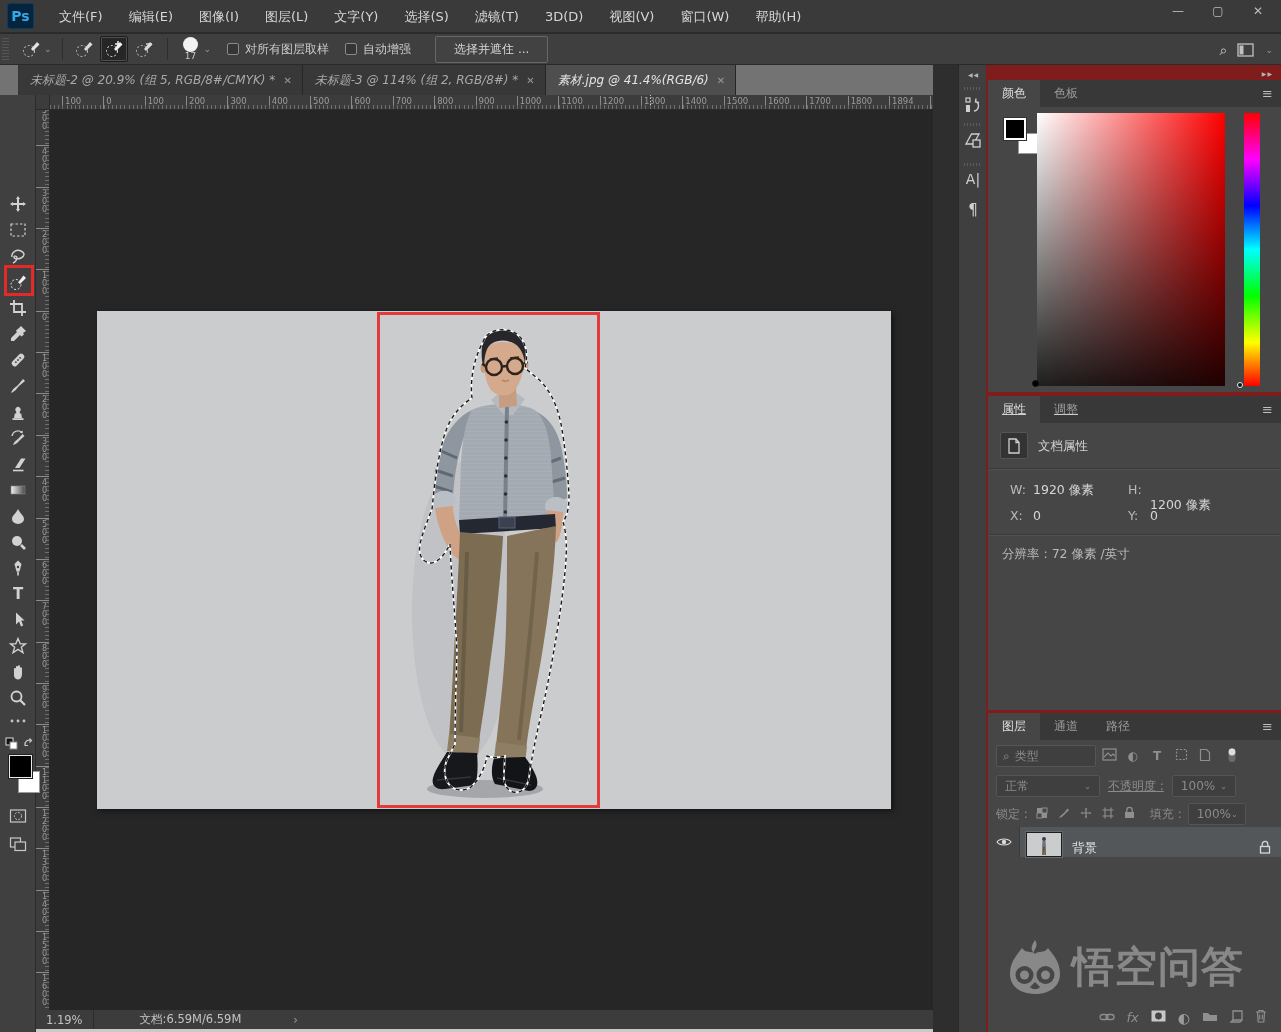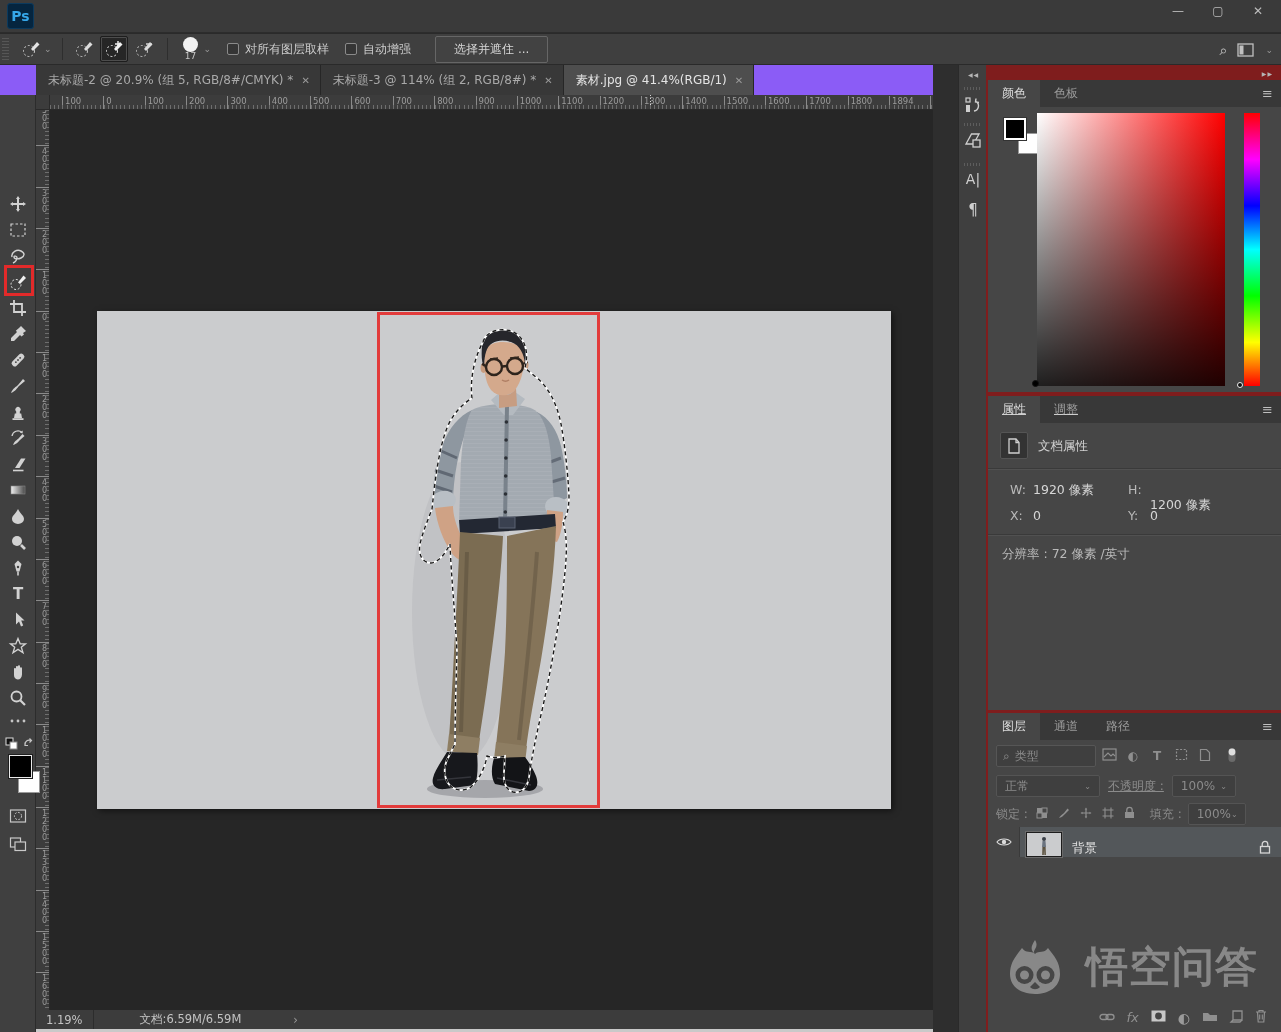--- a/index.html
+++ b/index.html
@@ -22,21 +22,21 @@
   .modebtn.pressed{background:#262626;border:1px solid #1d1d1d;box-shadow:inset 0 0 0 1px #4d4d4d;}
   .brushpick{display:flex;align-items:center;gap:4px;margin-left:8px;}
   .brushdot{width:18px;height:24px;text-align:center;line-height:8px;}
   .brushdot .c{width:15px;height:15px;border-radius:50%;background:#f2f2f2;margin:0 auto;}
   .brushdot .n{font-size:9px;color:#c7c7c7;}
   .chk{display:flex;align-items:center;gap:6px;margin-left:16px;color:#cccccc;font-size:12px;}
   .box{width:12px;height:12px;border:1px solid #8a8a8a;background:#353535;border-radius:2px;}
   .maskbtn{margin-left:24px;padding:4px 18px;background:#424242;border:1px solid #666;border-radius:2px;color:#d6d6d6;font-size:12px;}
   .optright{position:absolute;right:8px;top:38px;display:flex;align-items:center;gap:10px;height:24px;}
   
-  .tabbar{left:0;top:65px;width:1281px;height:30px;background:#8b5cf6;display:flex;align-items:flex-end;padding-left:36px;}
+  .tabbar{left:0;top:65px;width:1281px;height:30px;background:#737373;display:flex;align-items:flex-end;padding-left:18px;font-style:italic;}
   .doctab{height:30px;display:flex;align-items:center;gap:8px;padding:0 10px 0 12px;background:#383838;border-right:1px solid #262626;color:#a9a9a9;font-size:12px;white-space:nowrap;}
   .doctab.active{background:#4e4e4e;color:#e4e4e4;}
   .tabclose{font-size:10px;color:#9a9a9a;}
   
   .toolbar{left:0;top:95px;width:36px;height:937px;background:#404040;border-right:1px solid #2c2c2c;}
   .tool{position:absolute;left:9px;width:18px;height:18px;}
   .tool svg{display:block;}
   .redbox{position:absolute;left:4px;width:30px;height:31px;border:3px solid #e22a2a;}
   .fgswatch{position:absolute;left:9px;top:660px;width:23px;height:23px;background:#000;border:1px solid #e9e9e9;outline:1px solid #1f1f1f;z-index:2;}
   .bgswatch{position:absolute;left:18px;top:676px;width:22px;height:22px;background:#fff;border:1px solid #9a9a9a;z-index:1;}
@@ -86,32 +86,45 @@
   
   .lrow{position:absolute;left:0;width:100%;display:flex;align-items:center;}
   .fbox{display:flex;align-items:center;gap:5px;background:#3f3f3f;border:1px solid #565656;border-radius:2px;color:#8b8b8b;padding:2px 6px;height:22px;}
   .ddl{background:#3f3f3f;border:1px solid #545454;border-radius:2px;color:#8b8b8b;padding:2px 8px;height:22px;display:flex;align-items:center;justify-content:space-between;}
   .gicon{color:#8f8f8f;width:22px;text-align:center;font-size:12px;}
   .layerrow{position:absolute;left:0;top:114px;width:100%;height:30px;background:#53575a;display:flex;align-items:flex-end;}
   .eyecell{width:32px;height:30px;background:#464646;border-right:1px solid #3a3a3a;display:flex;align-items:center;justify-content:center;}
   .lthumb{width:36px;height:25px;background:#cbccce;margin-left:6px;border:1px solid #1d1d1d;outline:1px solid #6a6a6a;display:flex;align-items:flex-end;justify-content:center;}
   .lname{margin-left:10px;color:#e2e2e2;font-size:12.5px;}
   .llock{position:absolute;right:10px;}
-  .wmark{position:absolute;left:16px;bottom:36px;display:flex;align-items:center;gap:20px;opacity:.78;}
+  .wmark{position:absolute;left:16px;bottom:36px;display:flex;align-items:center;gap:6px;opacity:.78;}
   .wmtext{font-size:42px;font-weight:bold;color:#9b9b9b;letter-spacing:1px;}
   .lbottom{position:absolute;left:0;bottom:6px;width:100%;display:flex;justify-content:flex-end;gap:12px;padding-right:14px;color:#8f8f8f;align-items:center;}
   svg{overflow:visible;}
 </style>
 </head>
 <body>
 
 <div id="app">
 
   <div class="abs menubar">
     <div class="pslogo">Ps</div>
+    <div class="menus">
+      <span class="menuitem">文件(F)</span>
+      <span class="menuitem">编辑(E)</span>
+      <span class="menuitem">图像(I)</span>
+      <span class="menuitem">图层(L)</span>
+      <span class="menuitem">文字(Y)</span>
+      <span class="menuitem">选择(S)</span>
+      <span class="menuitem">滤镜(T)</span>
+      <span class="menuitem">3D(D)</span>
+      <span class="menuitem">视图(V)</span>
+      <span class="menuitem">窗口(W)</span>
+      <span class="menuitem">帮助(H)</span>
+    </div>
     <div class="winbtns">
       <span class="winbtn">—</span>
       <span class="winbtn">▢</span>
       <span class="winbtn">✕</span>
     </div>
   </div>
 
   <div class="abs optbar">
     <div class="grip"></div>
     <div class="toolpreset">
@@ -172,21 +185,21 @@
   <div class="abs tabbar">
     <div class="doctab">
       <span>未标题-2 @ 20.9% (组 5, RGB/8#/CMYK) *</span>
       <span class="tabclose">✕</span>
     </div>
     <div class="doctab">
       <span>未标题-3 @ 114% (组 2, RGB/8#) *</span>
       <span class="tabclose">✕</span>
     </div>
     <div class="doctab active">
-      <span>素材.jpg @ 41.4%(RGB/1)</span>
+      <span>素材.jpg @ 41.4%(RGB/6)</span>
       <span class="tabclose">✕</span>
     </div>
   </div>
 
   <div class="abs toolbar">
     <div class="tool" style="top:100px">
         <svg width="18" height="18">
           <path d="M9 1 L11 4 H10 V8 H14 V7 L17 9 L14 11 V10 H10 V14 H11 L9 17 L7 14 H8 V10 H4 V11 L1 9 L4 7 V8 H8 V4 H7 Z" fill="#d2d2d2"></path>
         </svg>
       </div>

